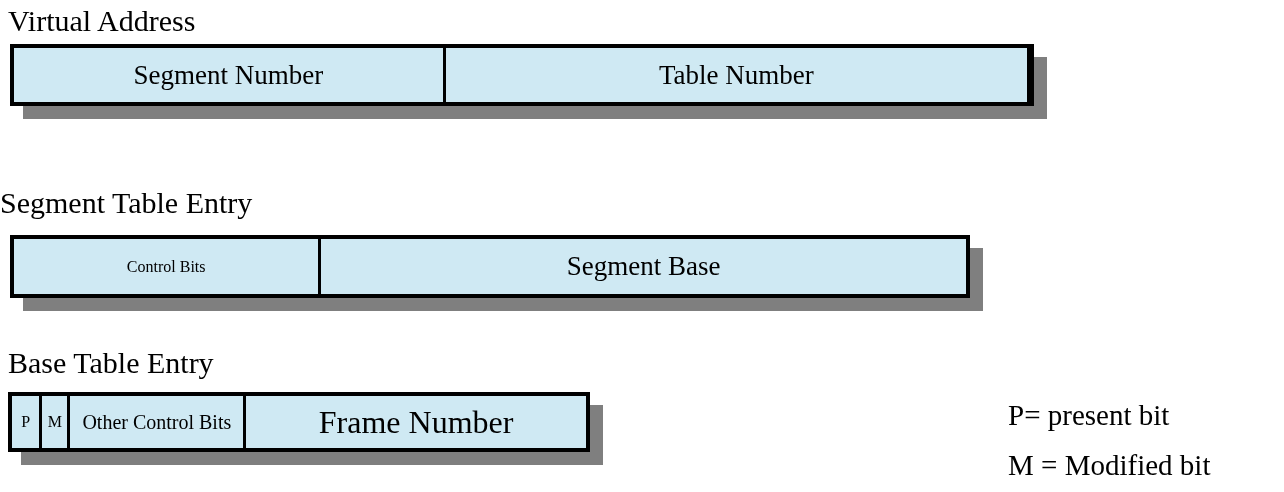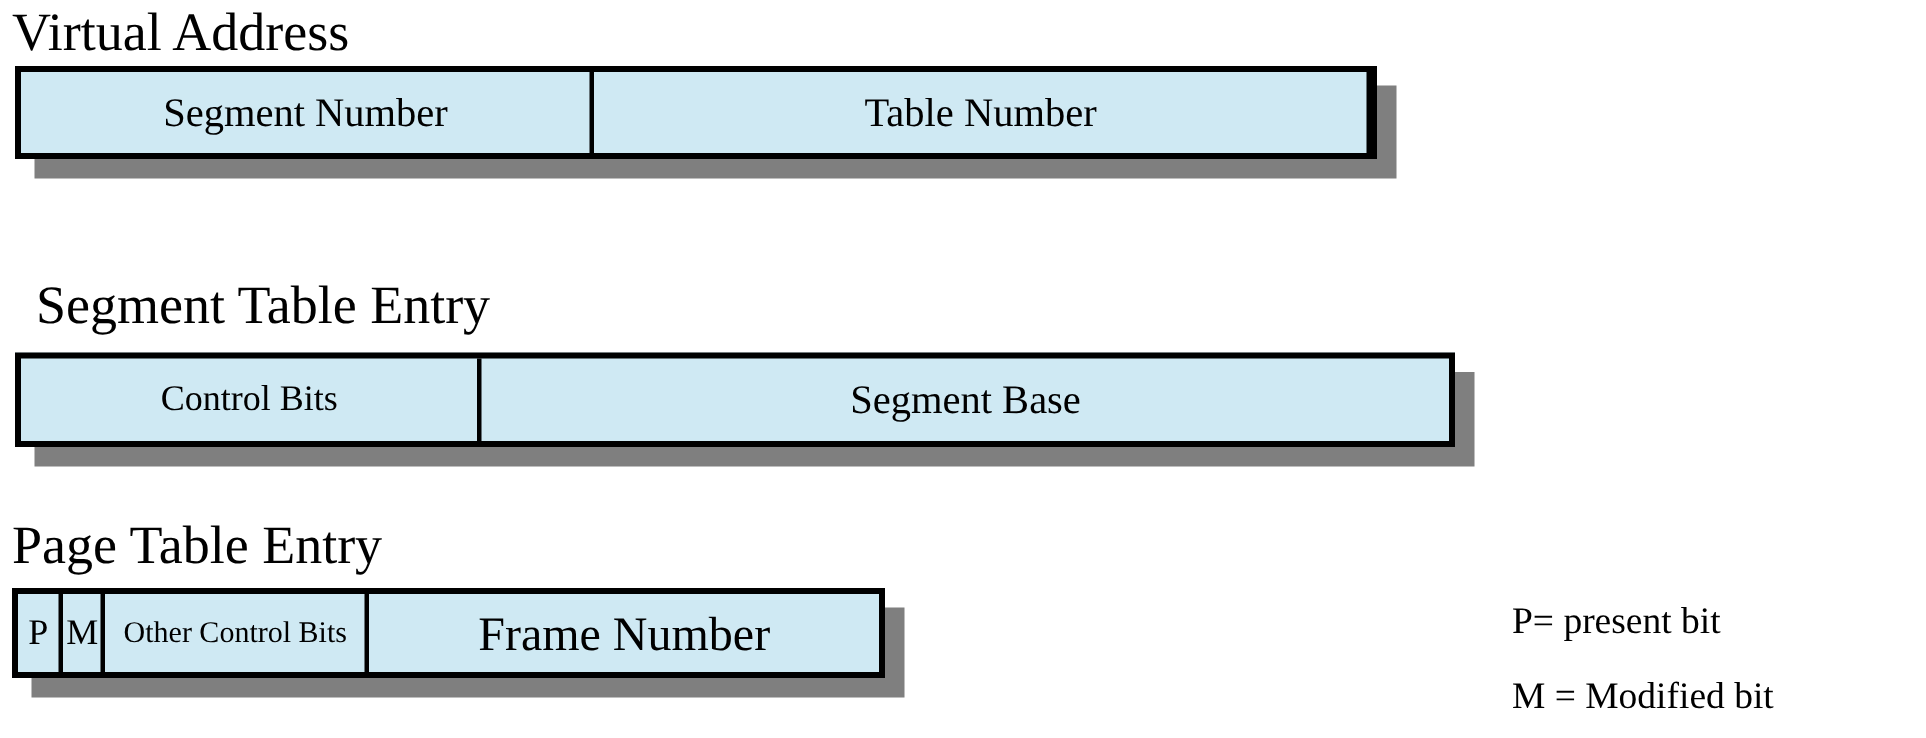--- a/index.html
+++ b/index.html
@@ -13,21 +13,21 @@
   .page{
     position:relative;
     width:1284px;height:492px;
     background:var(--background);
     font-family:"Liberation Serif", serif;
     color:var(--text);
     overflow:hidden;
   }
   .sec-label{
     position:absolute;
-    font-size:36px;
+    font-size:30px;
     line-height:34px;
     white-space:nowrap;
     font-family:Liberation Serif, serif;
   }
   .fieldbox{
     position:absolute;
     display:flex;
     box-sizing:border-box;
     border:4px solid var(--box-border);
     background:var(--cell-fill);
@@ -37,56 +37,56 @@
     display:flex;
     align-items:center;
     justify-content:center;
     box-sizing:border-box;
     min-width:0;
     font-size:27px;
     white-space:nowrap;
     flex-basis:0;
   }
   .cell.divider{border-right:3px solid var(--box-border);}
-  .cell.small{font-size:24px;text-align:right;}
+  .cell.small{font-size:16px;text-align:right;}
   .cell.tiny{font-size:20px;font-family:Liberation Serif, serif;}
   .legend{
     position:absolute;
     left:1008px;top:390px;
-    font-size:25px;
+    font-size:29px;
     line-height:50px;
     white-space:nowrap;
   }
 </style>
 </head>
 <body>
 
 <div class="page">
 
   <div class="sec-label" style="left:8px;top:4px">Virtual Address</div>
-  <div class="fieldbox" style="left:10px;top:44px;width:908px;height:62px">
+  <div class="fieldbox" style="left:10px;top:44px;width:1024px;height:62px">
     <div class="cell divider" style="flex-grow:289">
       <span>Segment Number</span>
     </div>
     <div class="cell divider" style="flex-grow:392">
       <span>Table Number</span>
     </div>
   </div>
 
-  <div class="sec-label" style="left:24px;top:186px">Segment Table Entry</div>
+  <div class="sec-label" style="left:0;top:186px">Segment Table Entry</div>
   <div class="fieldbox" style="left:10px;top:235px;width:960px;height:63px">
     <div class="cell divider small" style="flex-grow:230">
       <span>Control Bits</span>
     </div>
     <div class="cell" style="flex-grow:487">
       <span>Segment Base</span>
     </div>
   </div>
 
-  <div class="sec-label" style="left:8px;top:346px">Page Table Entry</div>
+  <div class="sec-label" style="left:8px;top:346px">Base Table Entry</div>
   <div class="fieldbox" style="left:8px;top:392px;width:582px;height:60px">
     <div class="cell divider small" style="flex-grow:28">
       <span>P</span>
     </div>
     <div class="cell divider small" style="flex-grow:26">
       <span>M</span>
     </div>
     <div class="cell divider tiny" style="flex-grow:178">
       <span>Other Control Bits</span>
     </div>

